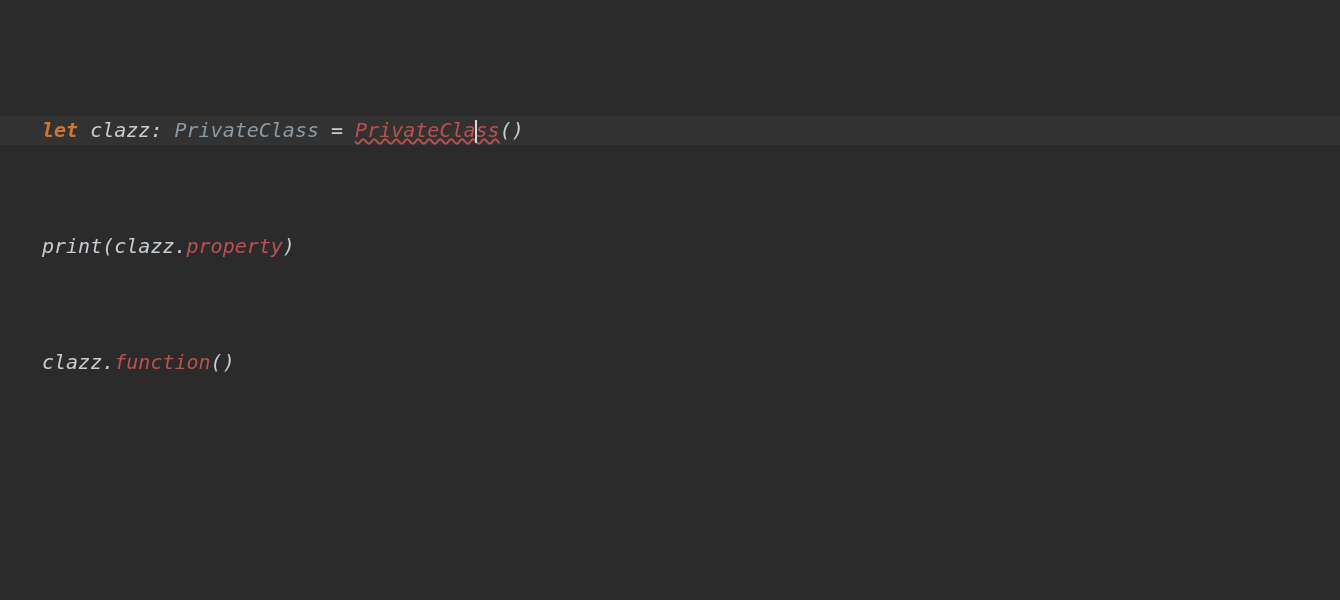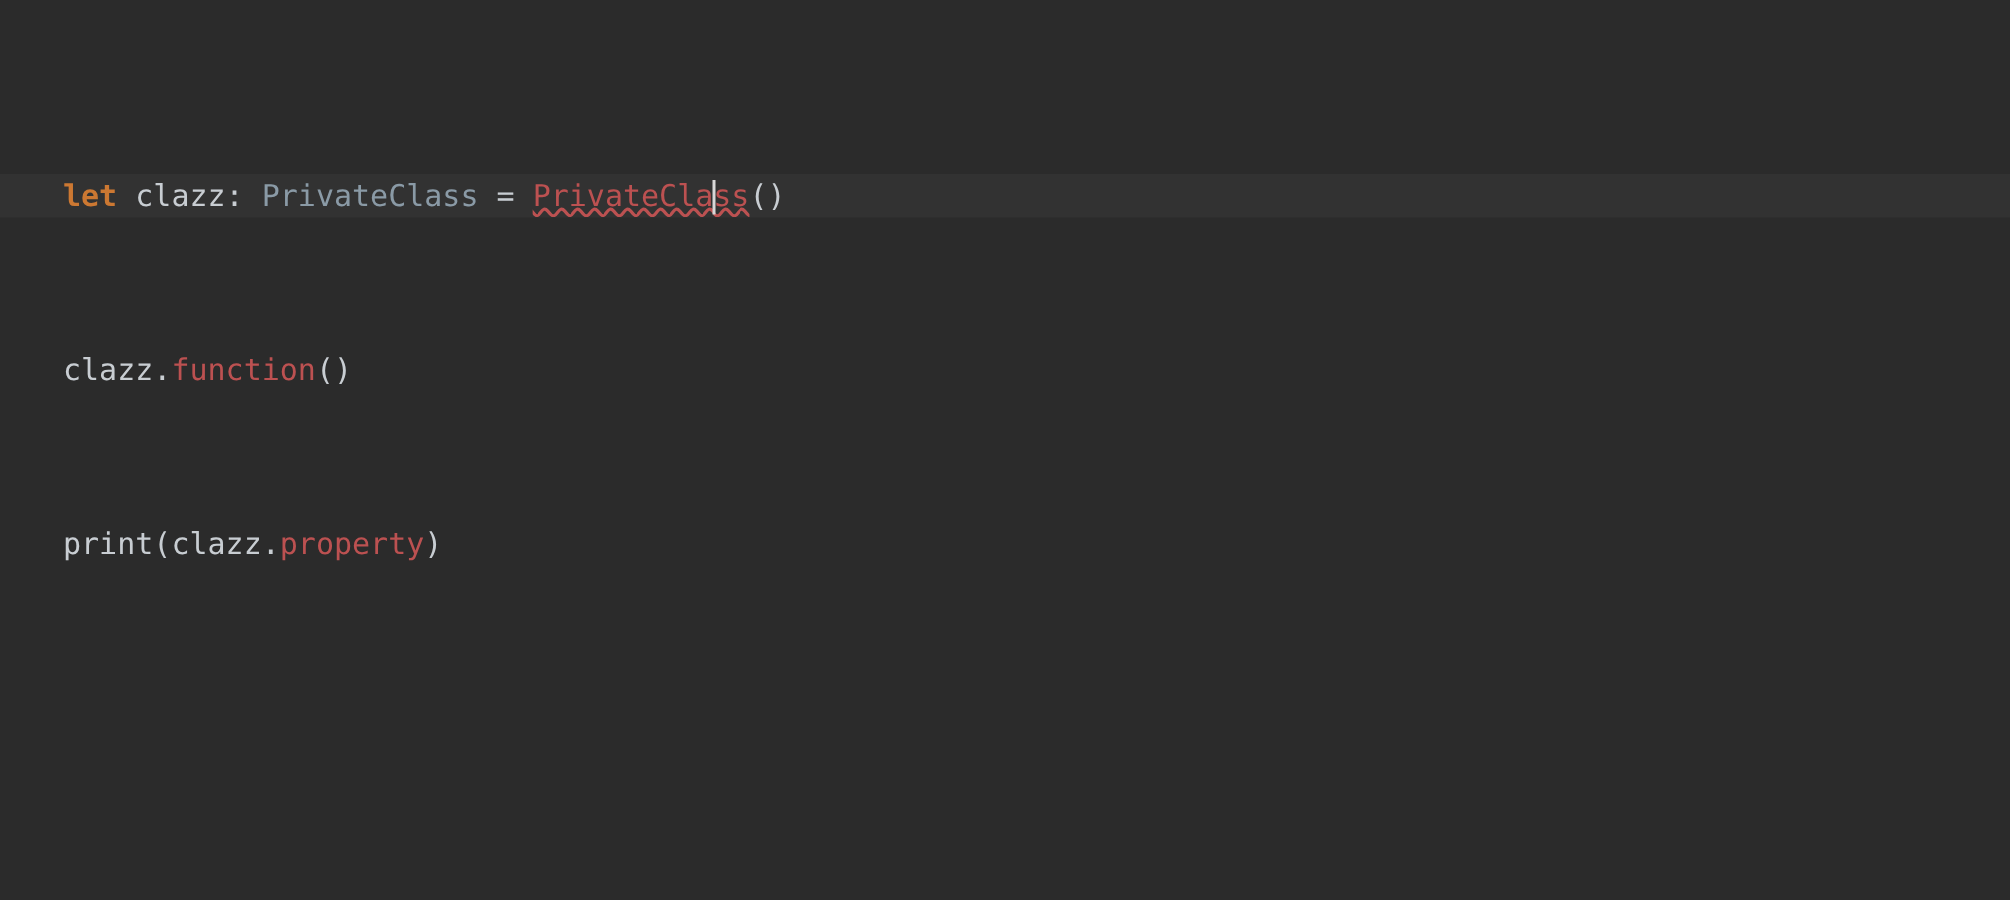--- a/index.html
+++ b/index.html
@@ -10,20 +10,21 @@
     font-family: "Menlo", "Consolas", monospace;
     font-size: 20px;
     line-height: 29px;
     overflow: hidden;
   }
   .editor {
     width: 100%;
     height: 100%;
     color: #a9b7c6;
     white-space: pre;
+    font-style: italic;
   }
   .line {
     padding-left: 42px;
     height: 29px;
     position: relative;
   }
   .line.hl-top { background: #323232; }
   .spacer { height: 29px; }
 
   
@@ -52,23 +53,23 @@
   }
 </style>
 </head>
 <body>
 
 <div class="editor">
 
   
   <div class="line hl-top"><span class="kw">let</span><span> </span><span class="ident">clazz</span><span class="punc">: </span><span class="type2">PrivateClass</span><span class="punc"> = </span><span class="errU">PrivateCla</span><span class="cursor"></span><span class="errU">ss</span><span class="punc">()</span></div>
 
+  <div class="line"><span class="ident">print</span><span class="punc">(</span><span class="ident">clazz</span><span class="punc">.</span><span class="propR">property</span><span class="punc">)</span></div>
+
   <div class="line"><span class="ident">clazz</span><span class="punc">.</span><span class="propR">function</span><span class="punc">()</span></div>
-
-  <div class="line"><span class="ident">print</span><span class="punc">(</span><span class="ident">clazz</span><span class="punc">.</span><span class="propR">property</span><span class="punc">)</span></div>
 
 
   <div class="spacer"></div>
   
 
   
 
   
 
   

